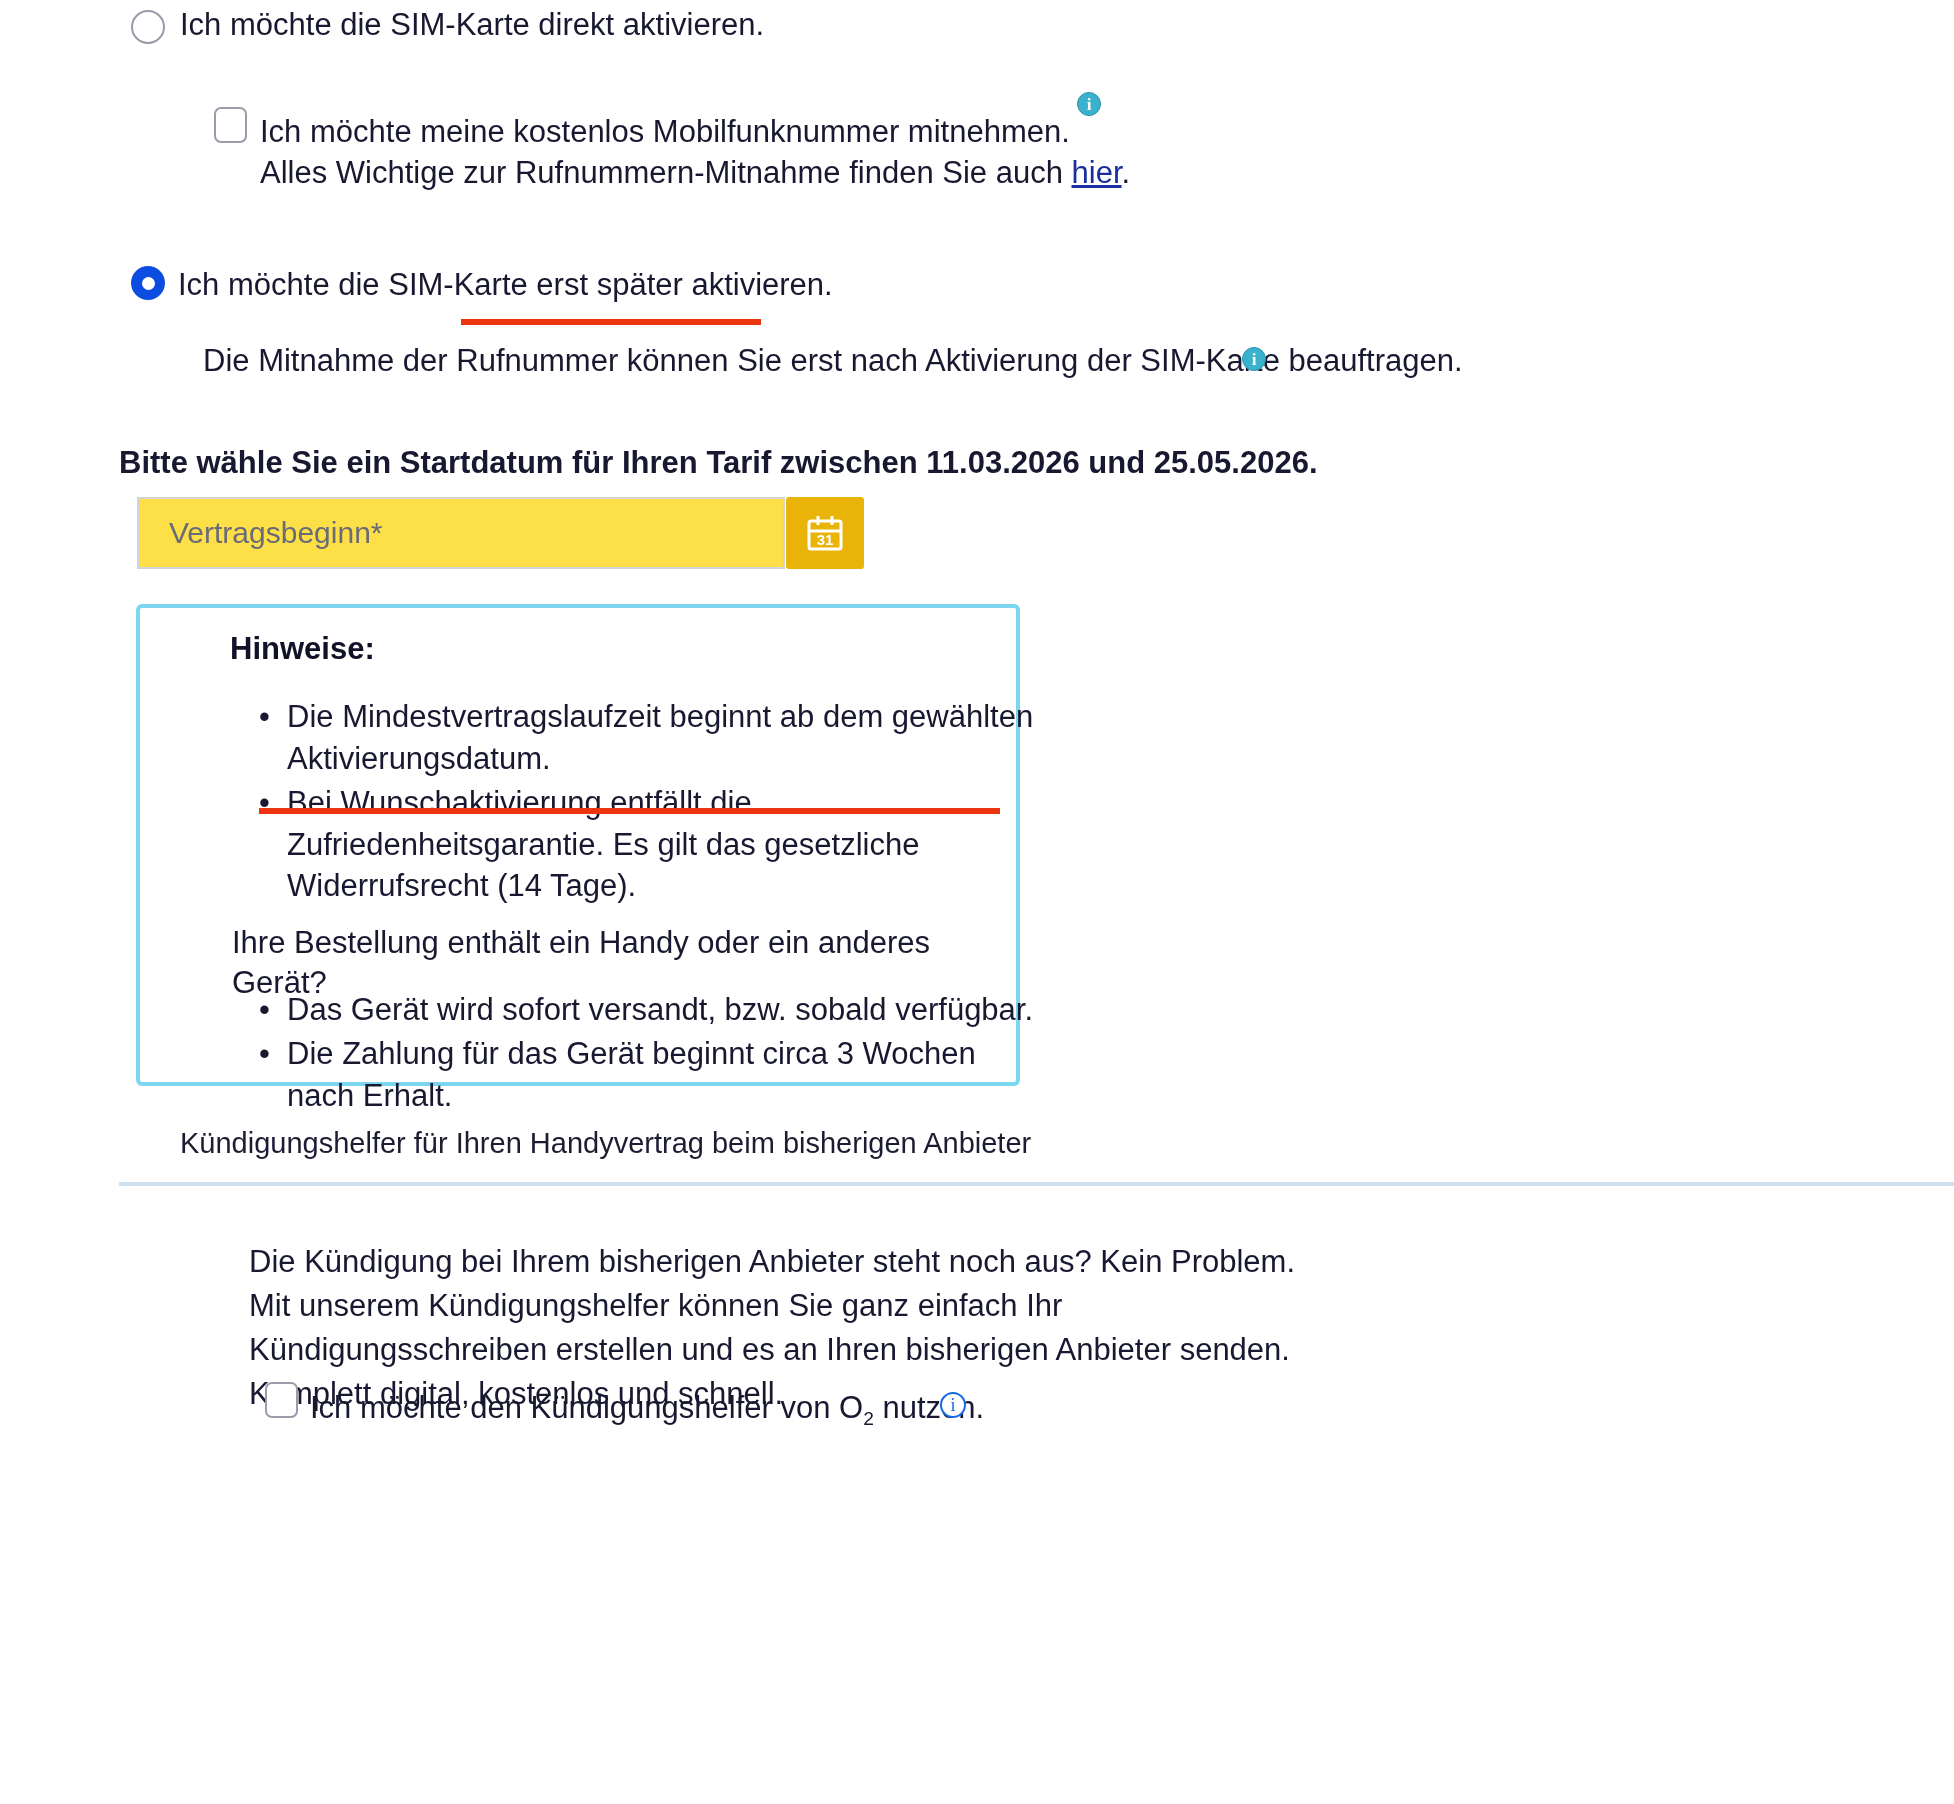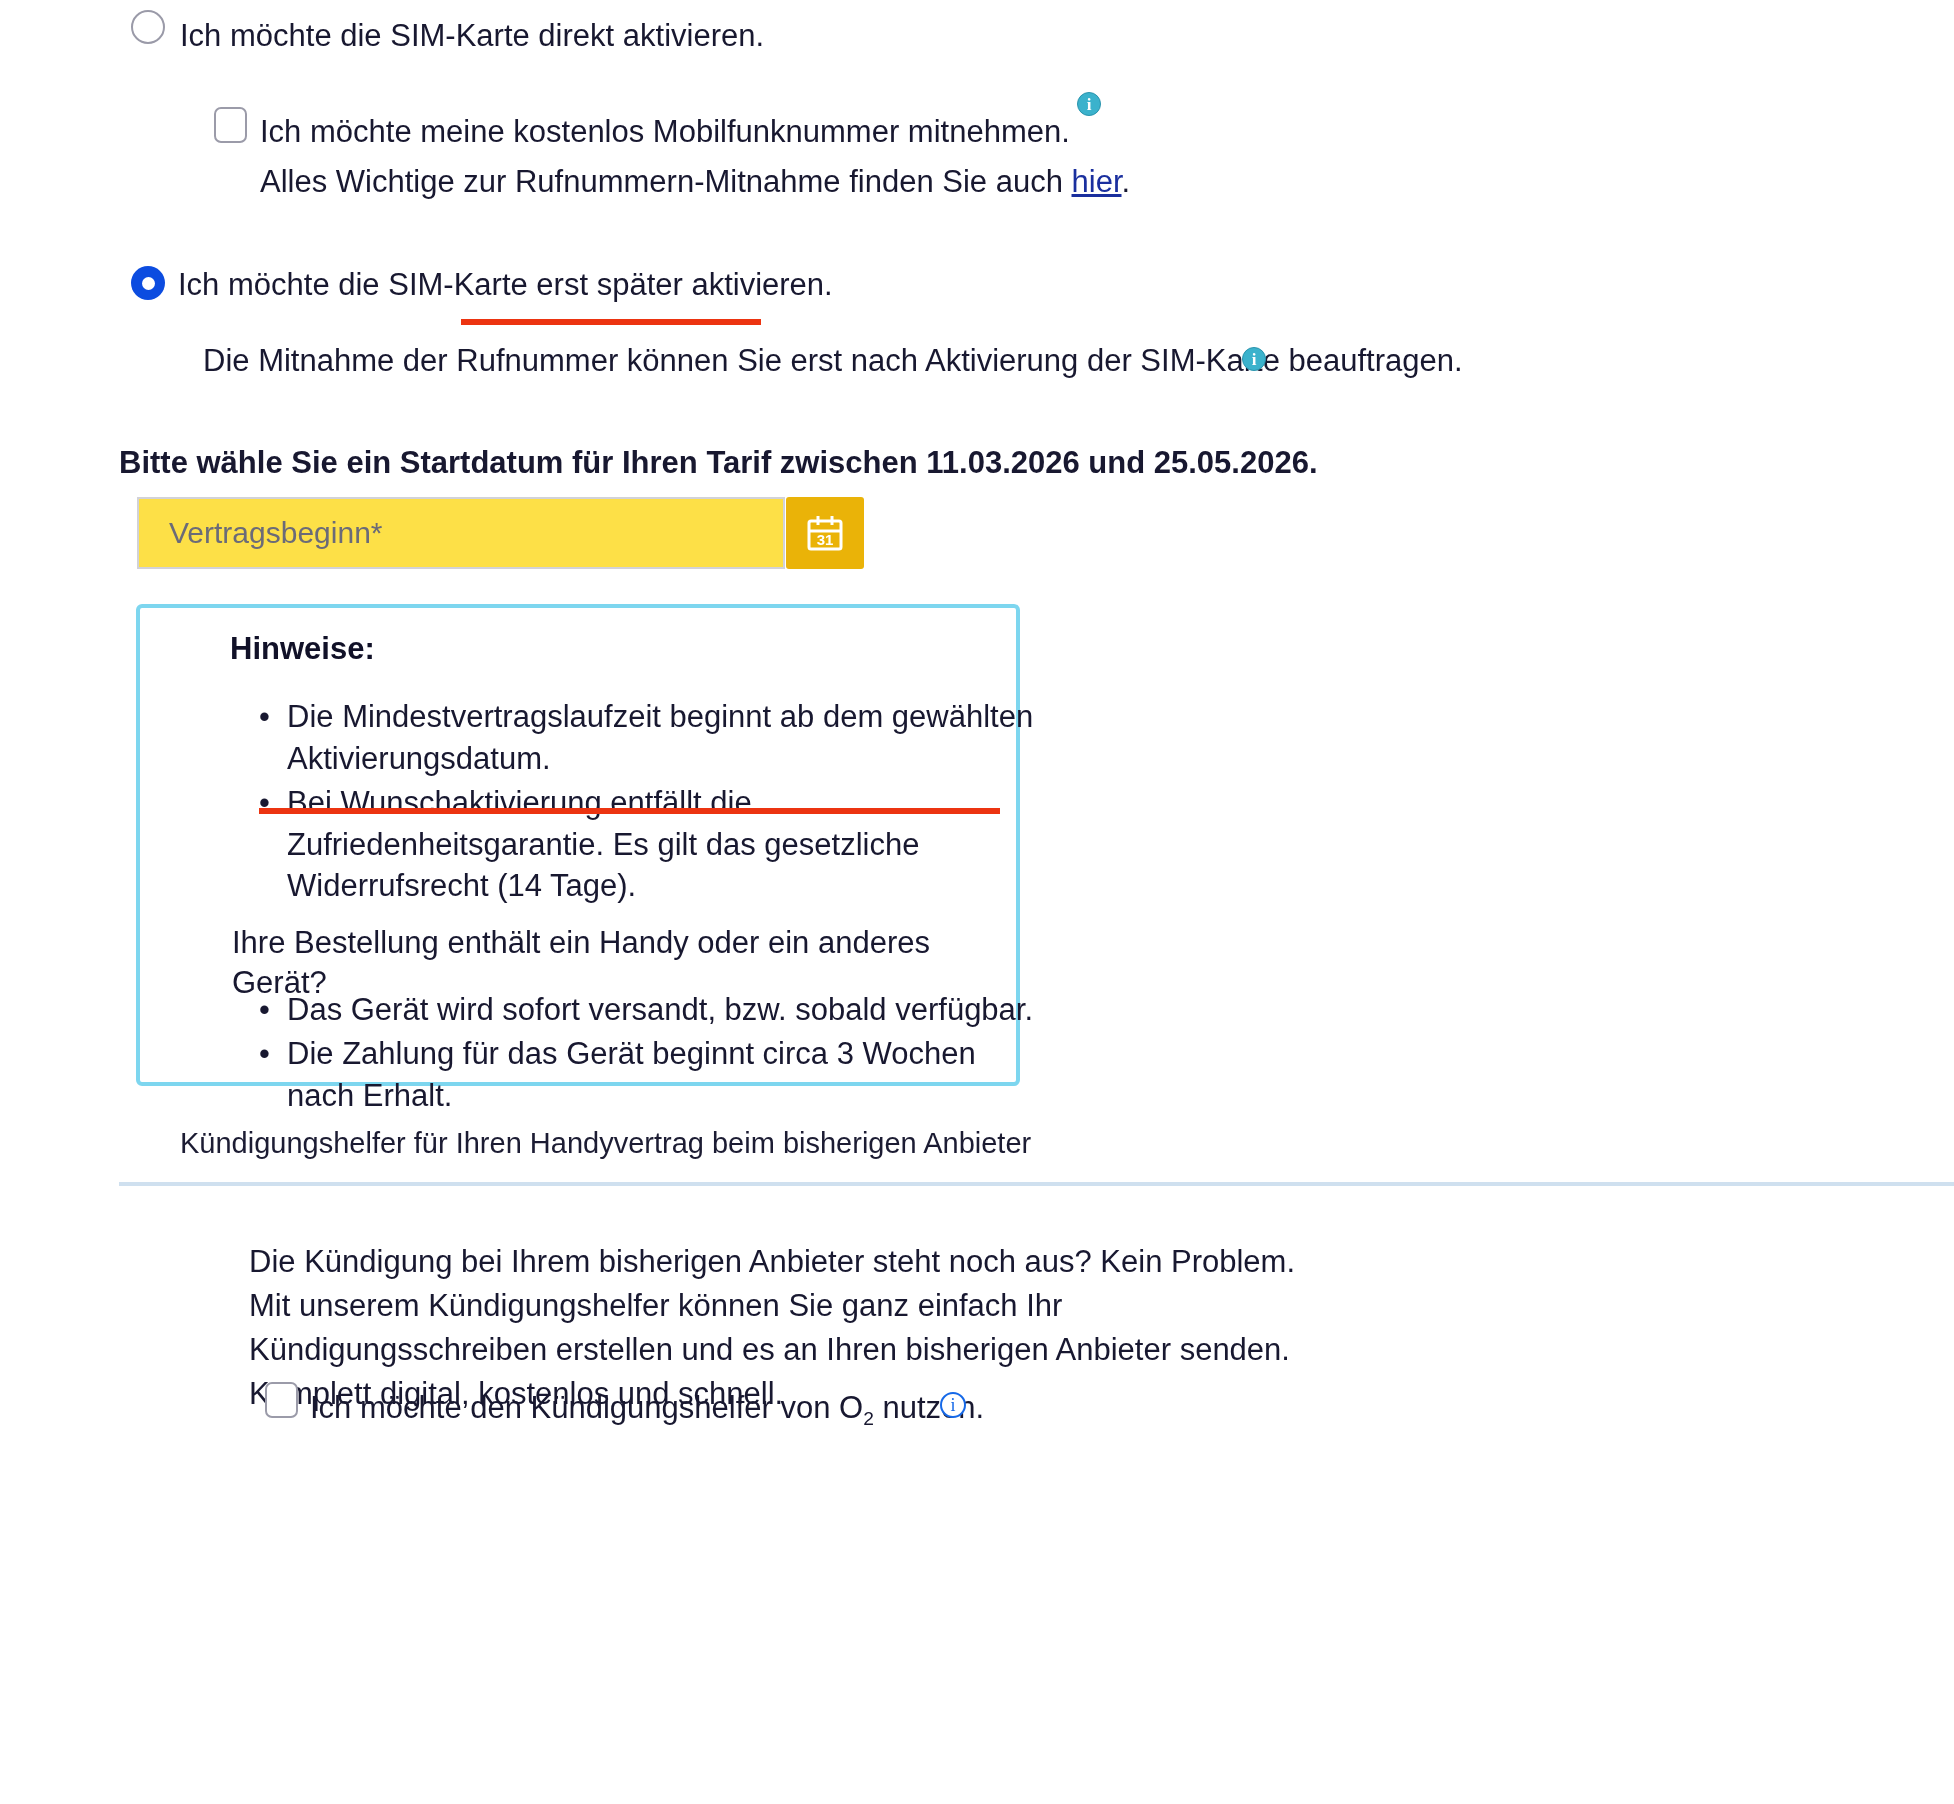--- a/index.html
+++ b/index.html
@@ -194,27 +194,27 @@
     font-size: 0.62em;
     vertical-align: sub;
   }
 </style>
 </head>
 <body>
 
 <div class="page">
 
   <div class="radio off" style="left:131px; top:10px;"></div>
-  <div class="txt" style="left:180px; top:16px;">Ich möchte die SIM-Karte direkt aktivieren.</div>
+  <div class="txt" style="left:180px; top:5px;">Ich möchte die SIM-Karte direkt aktivieren.</div>
 
   <div class="checkbox" style="left:214px; top:107px;"></div>
   <div class="txt" style="left:260px; top:112px;">Ich möchte meine kostenlos Mobilfunknummer mitnehmen.</div>
   <div class="info-teal" style="left:1077px; top:92px;">i</div>
 
-  <div class="txt" style="left:260px; top:162px;">
+  <div class="txt" style="left:260px; top:153px;">
     <span>Alles Wichtige zur Rufnummern-Mitnahme finden Sie auch </span><a class="link" href="#">hier</a><span>.</span>
   </div>
 
   <div class="radio on" style="left:131px; top:266px;"></div>
   <div class="txt" style="left:178px; top:265px;">Ich möchte die SIM-Karte erst später aktivieren.</div>
 
   <div class="redline" style="left:461px; top:319px; width:300px; height:6px;"></div>
 
   <div class="txt" style="left:203px; top:341px;">Die Mitnahme der Rufnummer können Sie erst nach Aktivierung der SIM-Karte beauftragen.</div>
   <div class="info-teal" style="left:1242px; top:347px;">i</div>

